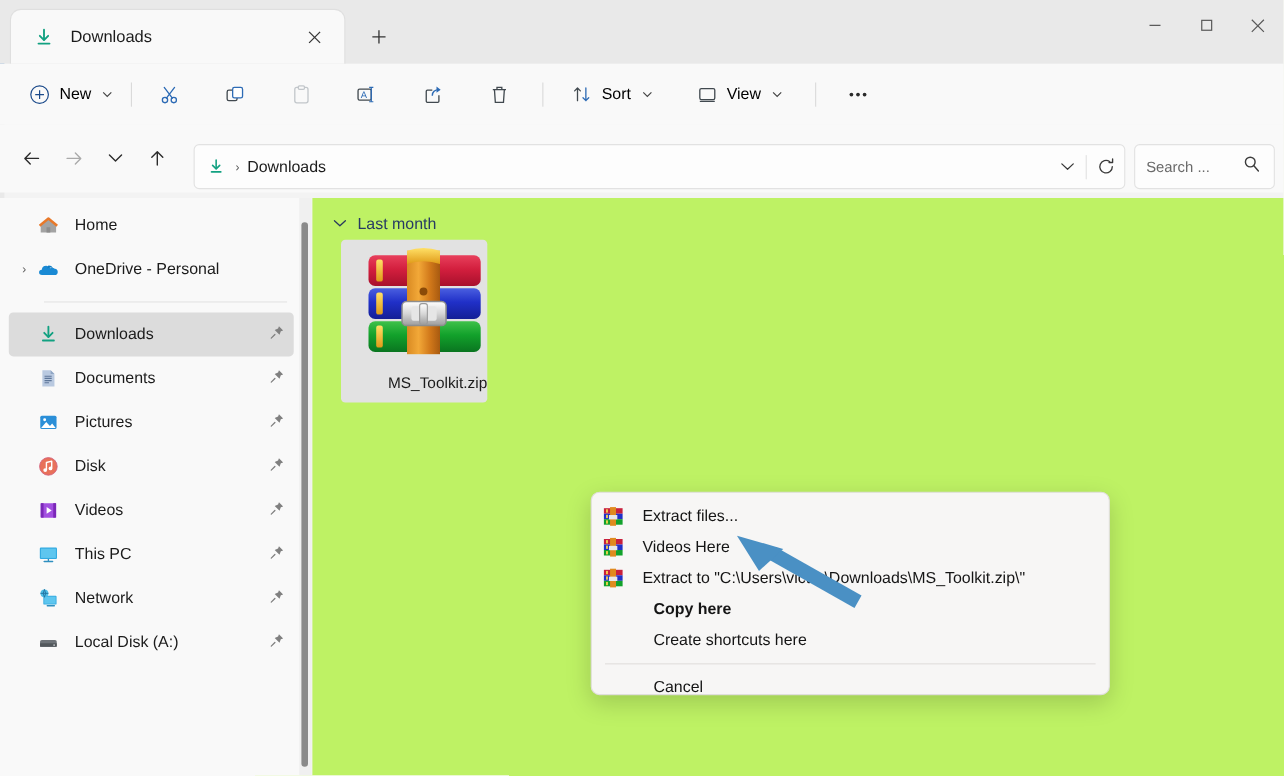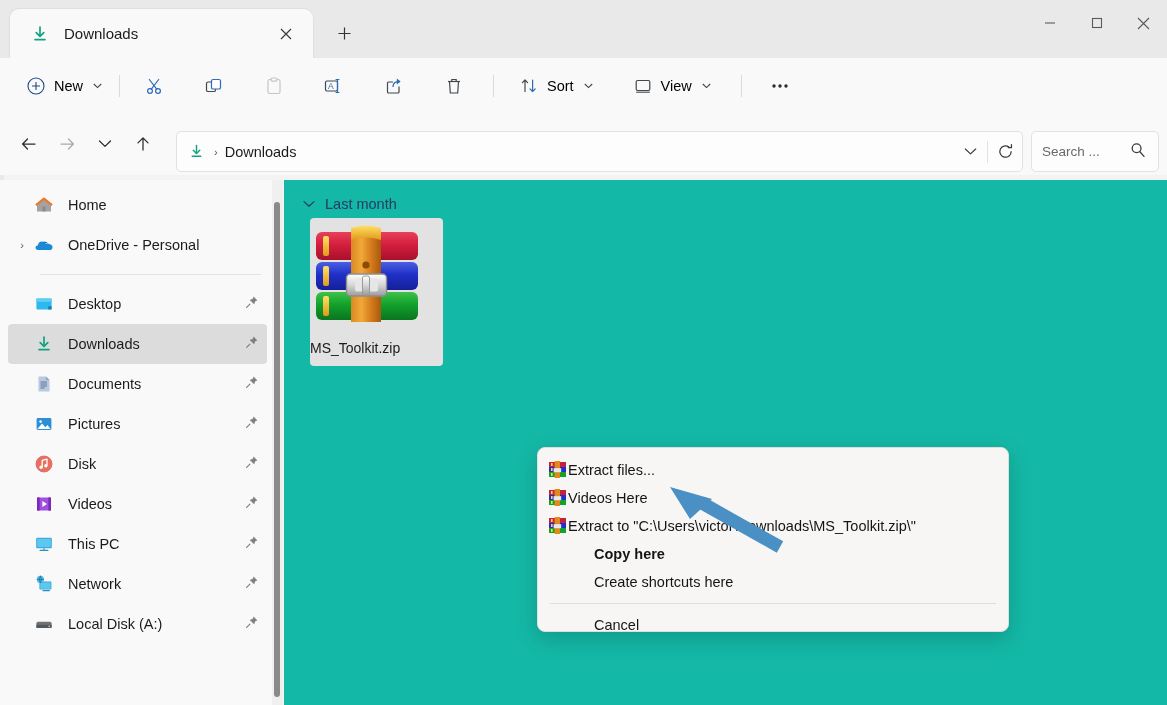--- a/index.html
+++ b/index.html
@@ -152,33 +152,33 @@
   }
   .sb-scroll-thumb {
     position: absolute; left: 274px; top: 202px; width: 6px; height: 495px;
     background: #8a8a8a; border-radius: 3px;
   }
 
   
   .content {
     position: absolute; left: 284px; top: 180px;
     width: 883px; height: 525px;
-    background: #14b8a6;
+    background: #bef264;
   }
   .group-header {
     position: absolute; left: 19px; top: 16px;
     display: flex; align-items: center; gap: 10px;
   }
   .group-chev { font-size: 11px; color: #2a3a5c; }
   .group-label { font-size: 14.5px; color: #273a63; }
   .file-tile {
     position: absolute; left: 26px; top: 38px;
     width: 133px; height: 148px;
     background: #e2e2e2; border-radius: 4px;
-    display: flex; flex-direction: column; align-items: flex-start;
+    display: flex; flex-direction: column; align-items: flex-end;
   }
   .file-name {
     position: absolute; bottom: 10px;
     font-size: 14px; color: #1b1b1b; white-space: nowrap;
   }
 
   
   .ctxmenu {
     position: absolute; left: 537px; top: 447px;
     width: 470px; height: 183px;
@@ -187,21 +187,21 @@
     border-radius: 8px;
     box-shadow: 0 7px 22px rgba(0,0,0,0.17);
     overflow: hidden;
   }
   .ctx-item {
     height: 28px; display: flex; align-items: center;
     padding-left: 10px;
   }
   .ctx-ico { width: 20px; height: 20px; flex:none; display:block; }
   .ctx-label {
-    font-size: 14.5px; color: #151515; white-space: nowrap;
+    margin-left: 16px; font-size: 14.5px; color: #151515; white-space: nowrap;
   }
   .ctx-label.bold { font-weight: bold; text-align: center; }
   .ctx-noicon { margin-left: 46px; }
   .ctx-sep { height:1px; background:#e0dedc; margin: 7px 12px; }
 
   .arrow-annot {
     position: absolute; left: 660px; top: 485px;
     width: 190px; height: 70px; pointer-events: none;
   }
 </style>
@@ -437,37 +437,20 @@
         <svg width="20" height="20" viewBox="0 0 20 20">
           <path d="M4.2 15 Q1.5 15 1.5 12.6 Q1.5 10.4 4 10.2 Q4.3 6.5 8 6.5 Q10.8 6.5 11.9 8.8 Q14 7.9 15.8 9.3 Q18.5 9.6 18.5 12.2 Q18.5 15 15.6 15 Z" fill="#1a8ad4"></path>
           <path d="M9 9.2 Q11.5 7.4 14.2 8.6 Q12.6 6.2 10 6.4 Q9.2 7.5 9 9.2 Z" fill="#0f7cc4"></path>
         </svg>
       </span>
       <span class="nav-label">OneDrive - Personal</span>
     </div>
 
     <div class="nav-divider"></div>
 
-    <div class="nav-item">
-      <span class="nav-expander"></span>
-      <span class="nav-ico">
-        <svg width="20" height="20" viewBox="0 0 20 20">
-          <rect x="2.4" y="4.5" width="15.2" height="11" rx="1" fill="#2fb8ea"></rect>
-          <rect x="2.4" y="4.5" width="15.2" height="3.4" fill="#59d0f4"></rect>
-          <rect x="14.2" y="12.2" width="3.4" height="3.3" fill="#1c7fb0"></rect>
-        </svg>
-      </span>
-      <span class="nav-label">Desktop</span>
-      <span class="pin">
-        <svg width="14" height="14" viewBox="0 0 14 14">
-            <path d="M8.6 1.6 L12.4 5.4 L10.3 6.2 L9.1 9.3 L4.7 4.9 L7.8 3.7 Z" fill="#808080"></path>
-            <path d="M4.9 9.1 L1.6 12.4" stroke="#808080" stroke-width="1.2" stroke-linecap="round"></path>
-          </svg>
-      </span>
-    </div>
 
     <div class="nav-item selected">
       <span class="nav-expander"></span>
       <span class="nav-ico">
         <svg width="20" height="20" viewBox="0 0 20 20">
           <path d="M10 3 L10 12" stroke="#12a181" stroke-width="1.7" fill="none" stroke-linecap="round"></path>
           <path d="M6.2 8.6 L10 12.4 L13.8 8.6" stroke="#12a181" stroke-width="1.7" fill="none" stroke-linecap="round" stroke-linejoin="round"></path>
           <path d="M5 15.6 L15 15.6" stroke="#12a181" stroke-width="1.7" fill="none" stroke-linecap="round"></path>
         </svg>
       </span>

